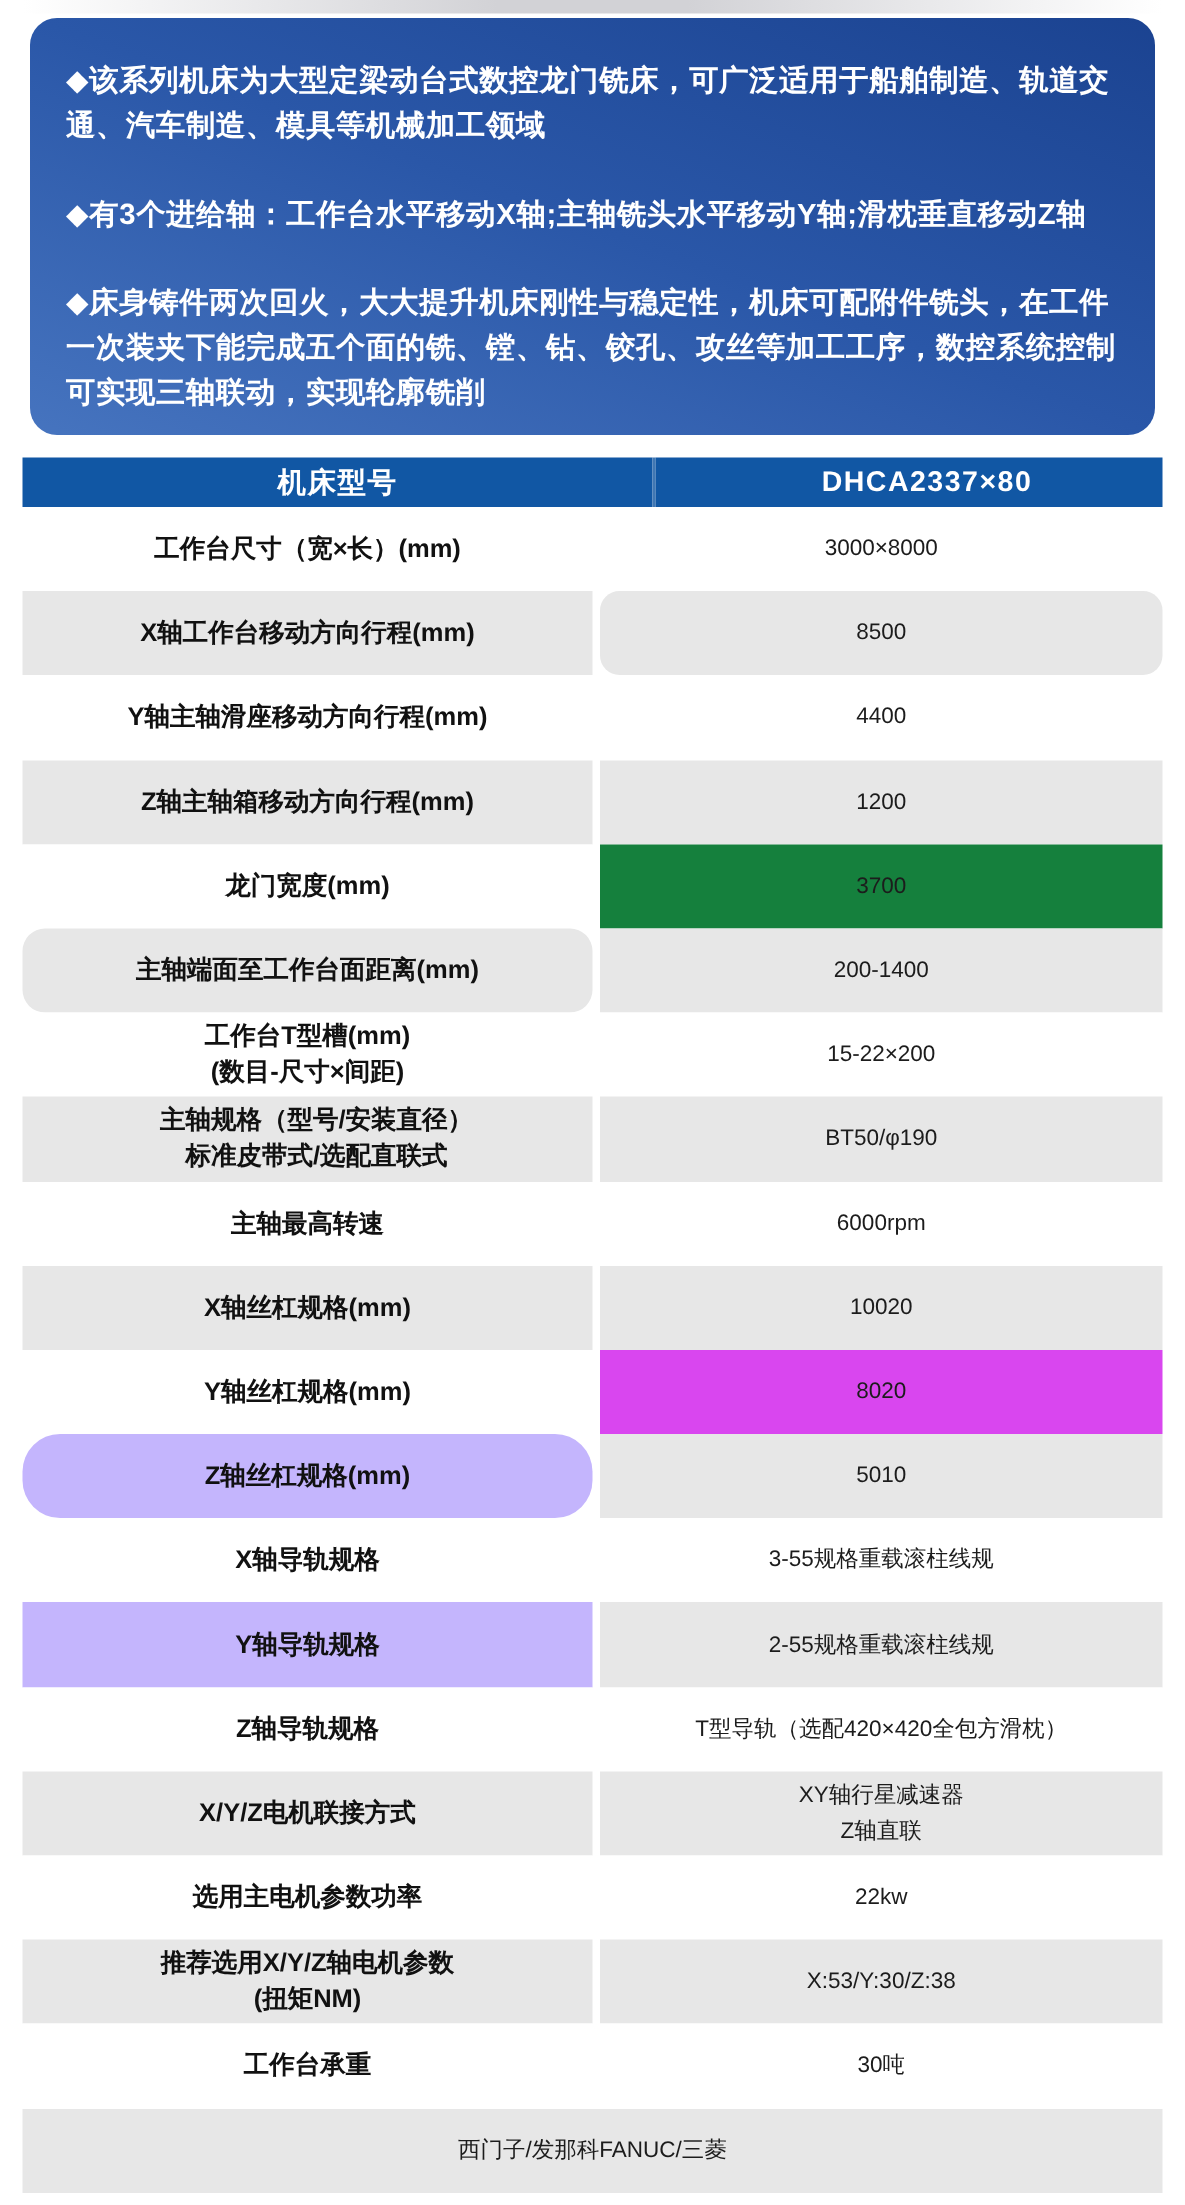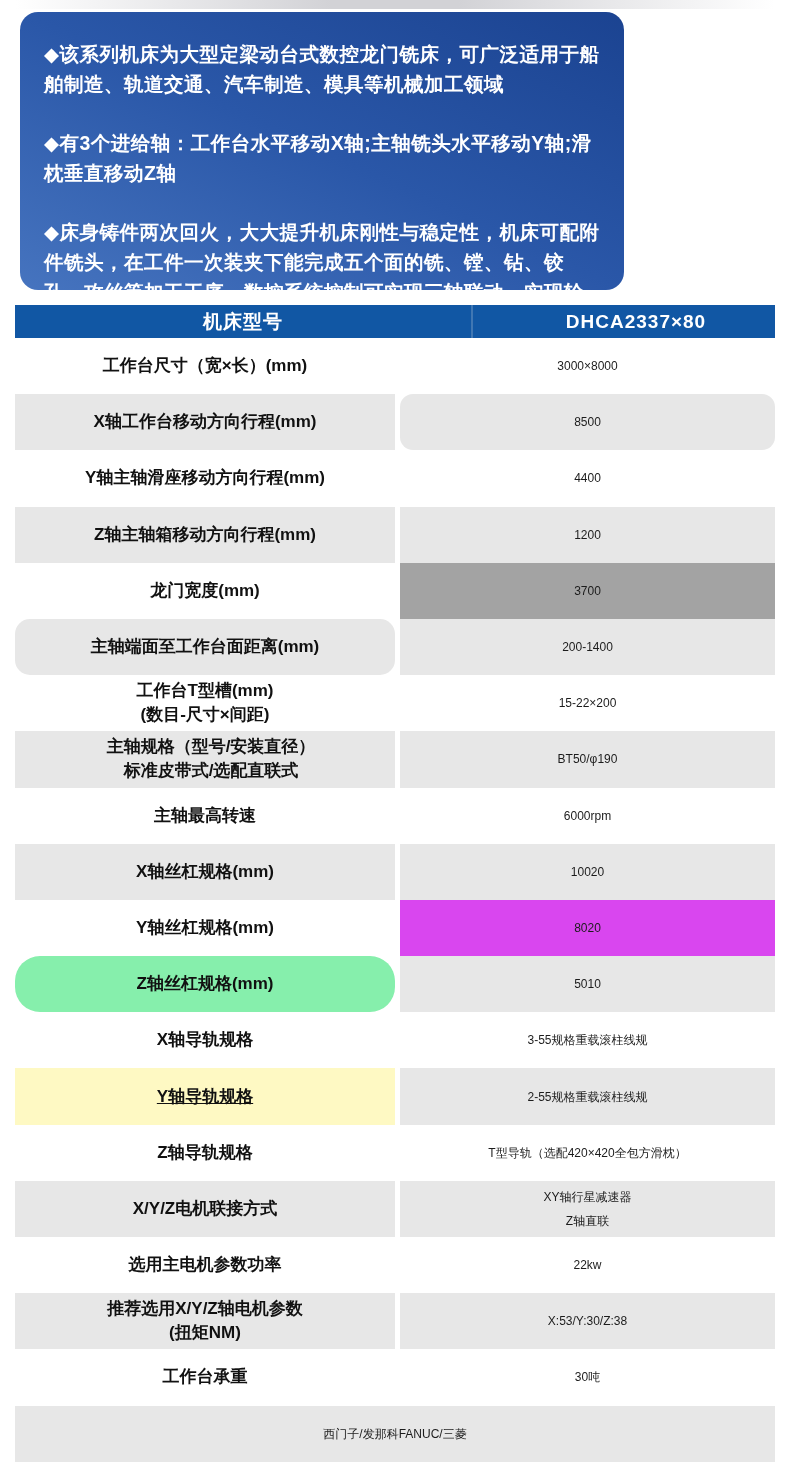--- a/index.html
+++ b/index.html
@@ -7,45 +7,45 @@
     width:790px;height:1470px;overflow:hidden;position:relative;
     background:#ffffff;
     font-family:"Liberation Sans","DejaVu Sans",sans-serif;
   }
   .top-shadow{
     position:absolute;top:0;left:0;width:790px;height:9px;
     background:linear-gradient(to right,#ffffff 2%,#d2d2d6 42%,#d2d2d6 58%,#ffffff 98%);
   }
   
   .intro-box{
-    position:absolute;left:20px;top:12px;width:604px;height:278px;
+    position:absolute;left:20px;top:12px;width:750px;height:278px;
     box-sizing:border-box;border-radius:18px;
     color:#ffffff;padding:27px 22px 0 24px;
   }
   .intro-box p{
     margin:0 0 29px 0;
     font-size:19.5px;line-height:30px;font-weight:bold;letter-spacing:0.5px;
   }
   
   .spec-table{position:absolute;left:15px;top:305px;width:760px;}
   .header-row{display:flex;height:33px;}
   .h-cell{
     display:flex;align-items:center;justify-content:center;
     color:#ffffff;font-weight:bold;font-size:19px;letter-spacing:1px;
   }
-  .h-cell.left{width:456px;}
+  .h-cell.left{width:420px;}
   .h-divider{width:2px;}
   .h-cell.right{flex:1;padding-left:24px;}
   .row{display:flex;height:56.2px;}
   .cell{
     display:flex;flex-direction:column;align-items:center;justify-content:center;
     text-align:center;box-sizing:border-box;padding:2px 8px;
   }
   .label-cell{width:380px;margin-right:5px;font-weight:bold;font-size:17px;color:#111111;line-height:24px;}
-  .value-cell{flex:1;font-weight:normal;font-size:12px;color:#1c1c1c;line-height:24px;}
+  .value-cell{flex:1;font-weight:normal;font-size:15px;color:#1c1c1c;line-height:24px;}
 </style>
 </head>
 <body>
 
 <div class="top-shadow"></div>
 
 <section class="intro-box" style="background: linear-gradient(to left bottom, rgb(27, 67, 145) 0%, rgb(42, 87, 168) 50%, rgb(70, 116, 191) 100%);">
   <p>◆该系列机床为大型定梁动台式数控龙门铣床，可广泛适用于船舶制造、轨道交通、汽车制造、模具等机械加工领域</p>
   <p>◆有3个进给轴：工作台水平移动X轴;主轴铣头水平移动Y轴;滑枕垂直移动Z轴</p>
   <p>◆床身铸件两次回火，大大提升机床刚性与稳定性，机床可配附件铣头，在工件一次装夹下能完成五个面的铣、镗、钻、铰孔、攻丝等加工工序，数控系统控制可实现三轴联动，实现轮廓铣削</p>
@@ -87,21 +87,21 @@
           <div>Z轴主轴箱移动方向行程(mm)</div>
         </div>
     <div class="cell value-cell" style="background: rgb(231, 231, 231);">
           <div>1200</div>
         </div>
   </div>
       <div class="row">
     <div class="cell label-cell" style="background: rgb(255, 255, 255);">
           <div>龙门宽度(mm)</div>
         </div>
-    <div class="cell value-cell" style="background: #a3a3a3; text-align: right;">
+    <div class="cell value-cell" style="background: #15803d; text-align: right;">
           <div>3700</div>
         </div>
   </div>
       <div class="row">
     <div class="cell label-cell" style="background: rgb(231, 231, 231); border-radius: 15px;">
           <div>主轴端面至工作台面距离(mm)</div>
         </div>
     <div class="cell value-cell" style="background: rgb(231, 231, 231);">
           <div>200-1400</div>
         </div>
@@ -142,37 +142,37 @@
   </div>
       <div class="row">
     <div class="cell label-cell" style="background: rgb(255, 255, 255);">
           <div>Y轴丝杠规格(mm)</div>
         </div>
     <div class="cell value-cell" style="background: #d946ef;">
           <div>8020</div>
         </div>
   </div>
       <div class="row">
-    <div class="cell label-cell" style="background: #86efac; border-radius: 25px;">
+    <div class="cell label-cell" style="background: #c4b5fd; border-radius: 25px;">
           <div>Z轴丝杠规格(mm)</div>
         </div>
     <div class="cell value-cell" style="background: rgb(231, 231, 231);">
           <div>5010</div>
         </div>
   </div>
       <div class="row">
     <div class="cell label-cell" style="background: rgb(255, 255, 255);">
           <div>X轴导轨规格</div>
         </div>
     <div class="cell value-cell" style="background: rgb(255, 255, 255);">
           <div>3-55规格重载滚柱线规</div>
         </div>
   </div>
       <div class="row">
-    <div class="cell label-cell" style="background: #fef9c3; text-decoration: underline;">
+    <div class="cell label-cell" style="background: #c4b5fd;">
           <div>Y轴导轨规格</div>
         </div>
     <div class="cell value-cell" style="background: rgb(231, 231, 231); text-align: right;">
           <div>2-55规格重载滚柱线规</div>
         </div>
   </div>
       <div class="row">
     <div class="cell label-cell" style="background: rgb(255, 255, 255);">
           <div>Z轴导轨规格</div>
         </div>

